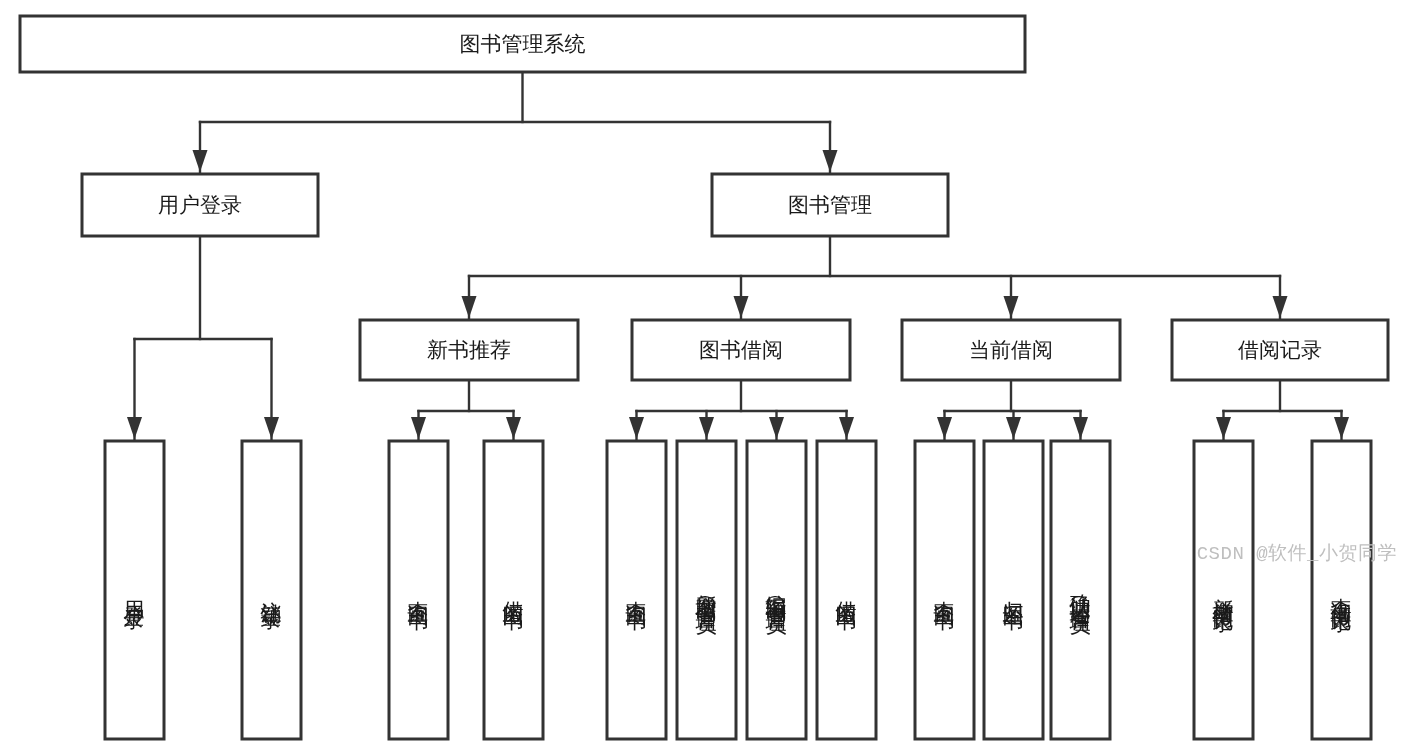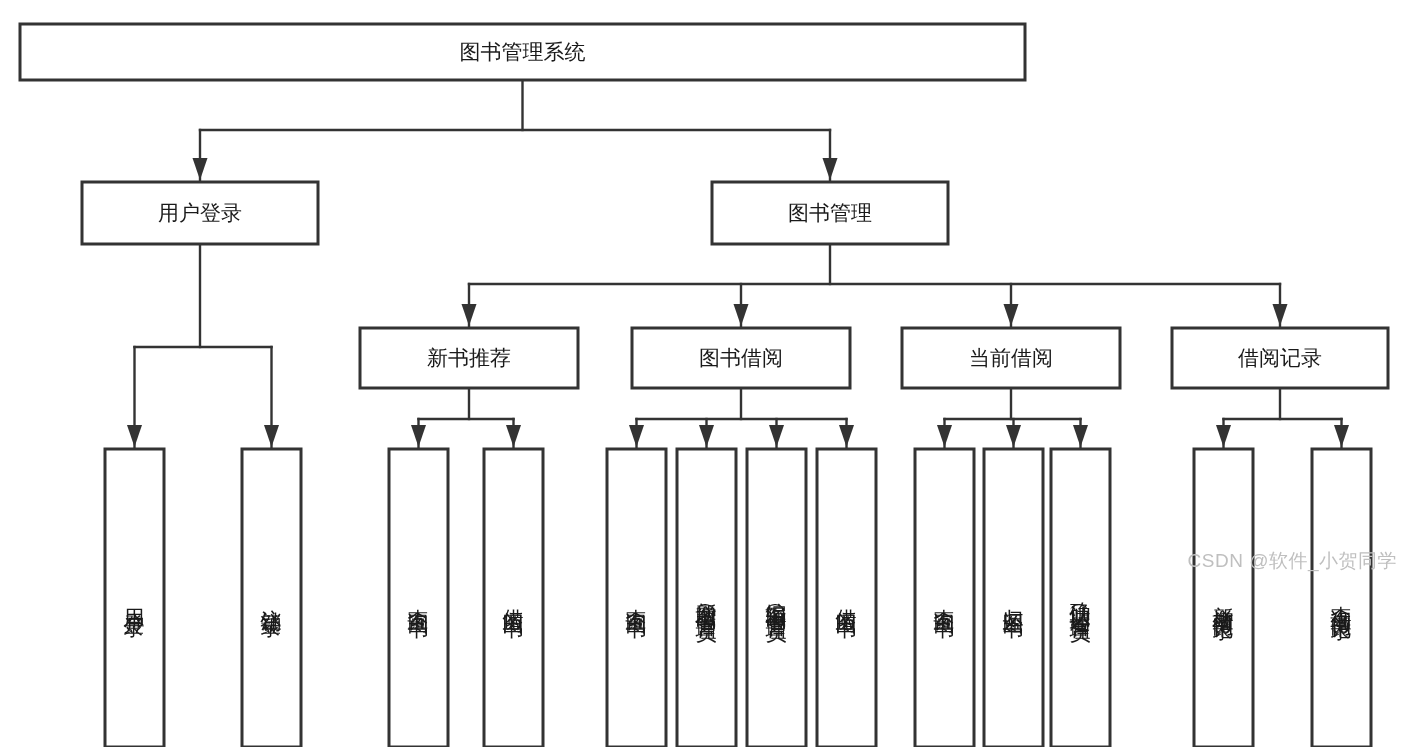--- a/index.html
+++ b/index.html
@@ -10,21 +10,21 @@
   body {
     width: 1405px;
     height: 747px;
     font-family: "Liberation Sans", "DejaVu Sans", sans-serif;
     overflow: hidden;
     position: relative;
   }
   #diagram-root {
     position: absolute;
     left: 0;
-    top: 12px;
+    top: 4px;
     width: 1405px;
     height: 568px;
   }
   svg.diagram {
     display: block;
     width: 1405px;
     height: 747px;
   }
   .node-rect {
     fill: #ffffff;
@@ -60,21 +60,21 @@
     color: #1a1a1a;
     letter-spacing: 3px;
     line-height: 1;
     white-space: nowrap;
     pointer-events: none;
   }
   .watermark {
     position: absolute;
     right: 8px;
     bottom: 6px;
-    font-family: Liberation Sans, sans-serif;
+    font-family: Liberation Mono, monospace;
     font-size: 19px;
     color: #bfbfbf;
     letter-spacing: 0.5px;
     white-space: nowrap;
     text-align: right;
   }
 </style>
 </head>
 <body>
 

